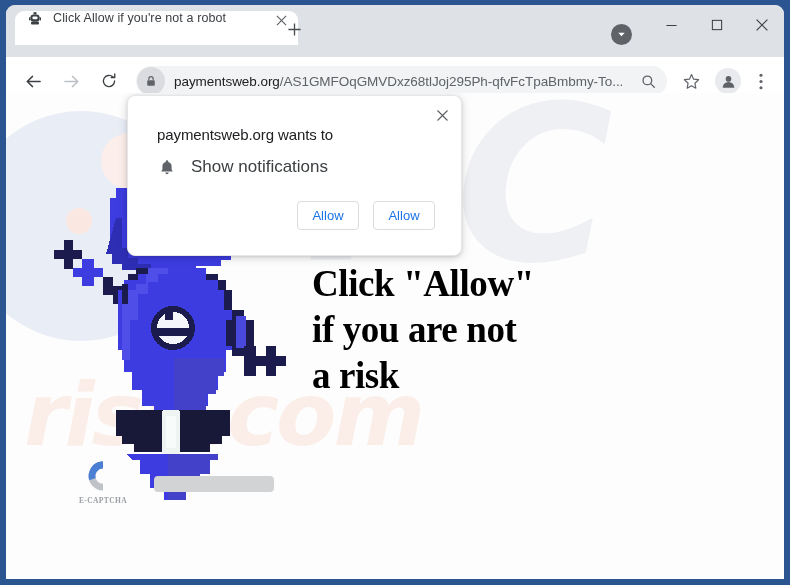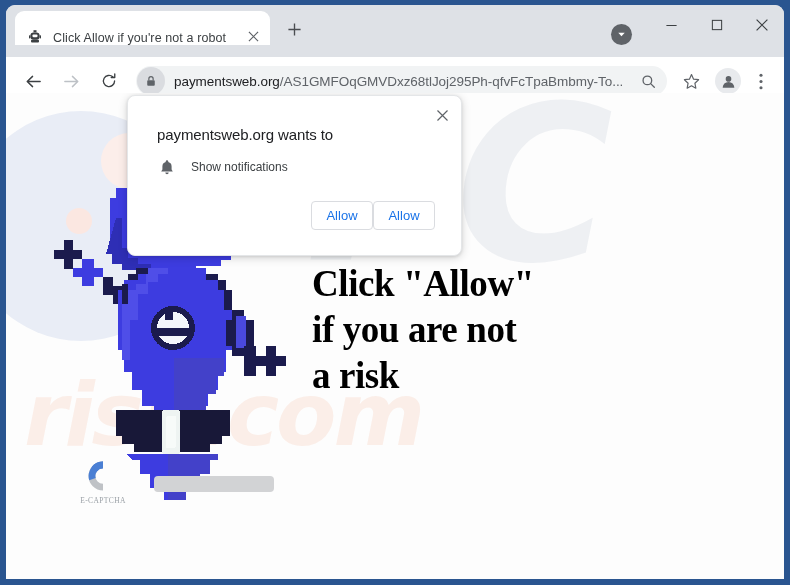--- a/index.html
+++ b/index.html
@@ -37,25 +37,25 @@
   
   #tab-strip {
     position: absolute;
     left: 0; top: 0;
     width: 100%; height: 40px;
     background: #dee1e6;
   }
   #active-tab {
     position: absolute;
     left: 9px; top: 6px;
-    width: 255px; height: 34px;
+    width: 283px; height: 34px;
     background: #ffffff;
     border-radius: 9px 9px 0 0;
     display: flex;
-    align-items: flex-end;
+    align-items: flex-start;
     padding: 0 8px 0 12px;
     box-sizing: border-box;
   }
   #tab-favicon {
     width: 16px; height: 16px;
     flex: 0 0 16px;
     margin-right: 10px;
     display: block;
   }
   #tab-title {
@@ -262,20 +262,21 @@
     letter-spacing: -0.4px;
   }
   #page-headline .hl-line { display: block; white-space: nowrap; }
 
   
   #captcha-brand {
     position: absolute;
     left: 66px; top: 366px;
     width: 62px;
     text-align: center;
+    font-weight: bold;
   }
   #captcha-logo { width: 34px; height: 34px; margin: 0 auto; display:block; }
   #captcha-label {
     margin-top: 3px;
     font-family: "Liberation Serif", serif;
     font-size: 7.5px;
     color: #9aa0a6;
     letter-spacing: .4px;
   }
   #captcha-loadbar {
@@ -317,27 +318,27 @@
     padding: 14px 21px 0 21px;
   }
   #bell-icon {
     width: 20px; height: 20px;
     flex: 0 0 20px;
     display: flex; align-items: center; justify-content: center;
     color: #5f6368;
   }
   #dialog-permission-label {
     margin-left: 14px;
-    font-size: 12px;
+    font-size: 17px;
     color: #3c4043;
   }
   #dialog-actions {
     display: flex;
     justify-content: flex-end;
-    gap: 0;
+    gap: 14px;
     padding: 24px 18px 17px 18px;
   }
   .dialog-btn {
     min-width: 62px;
     height: 29px;
     padding: 0 14px;
     border: 1px solid #dadce0;
     border-radius: 4px;
     background: #ffffff;
     color: #1a73e8;

